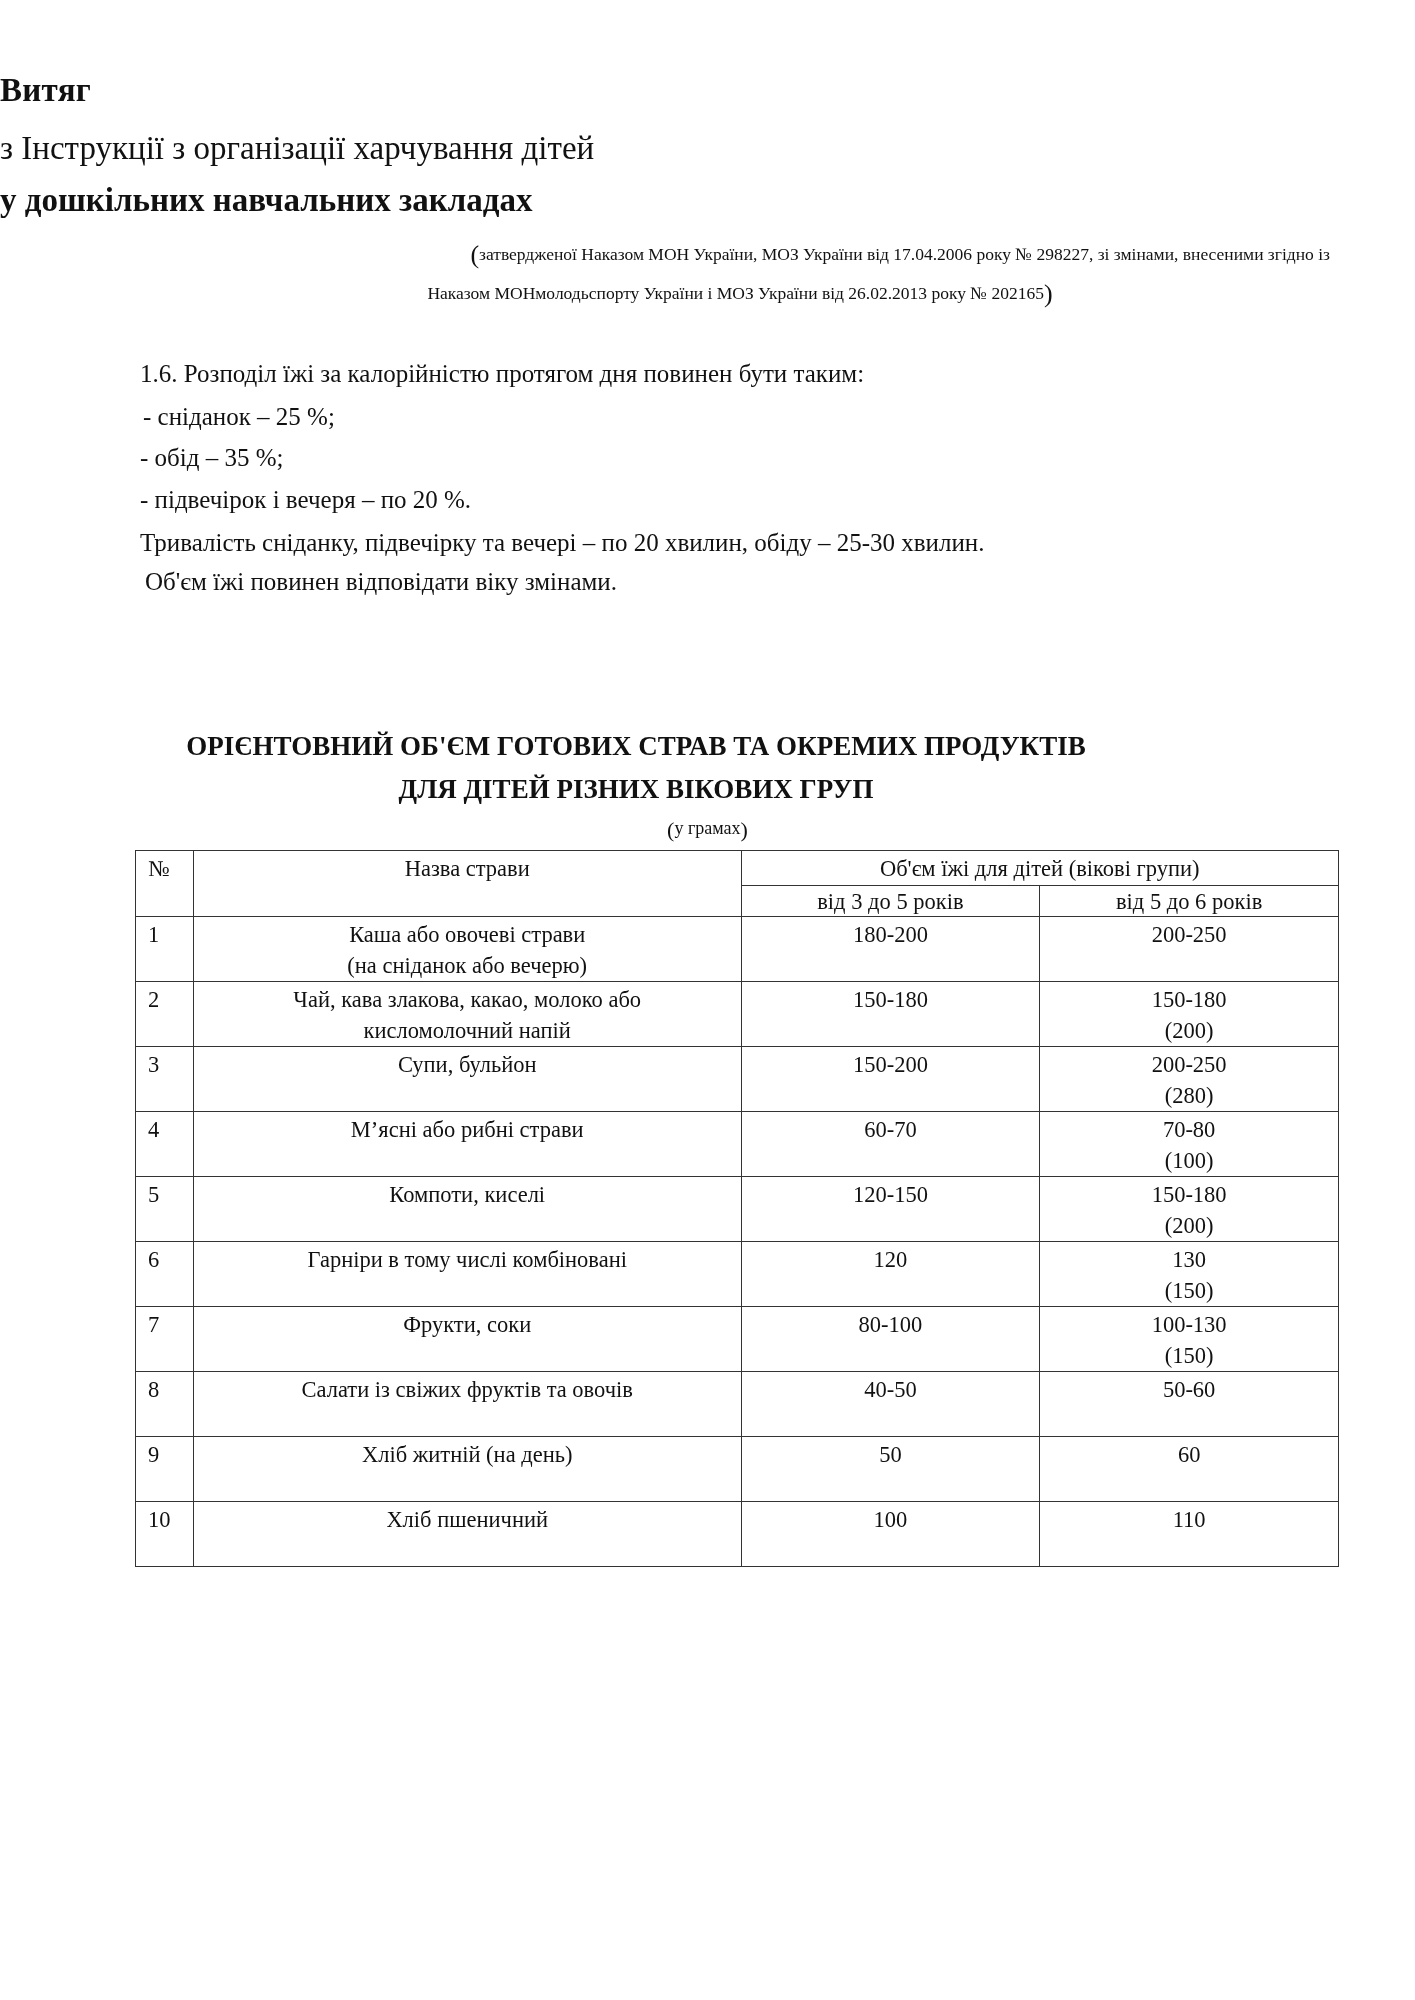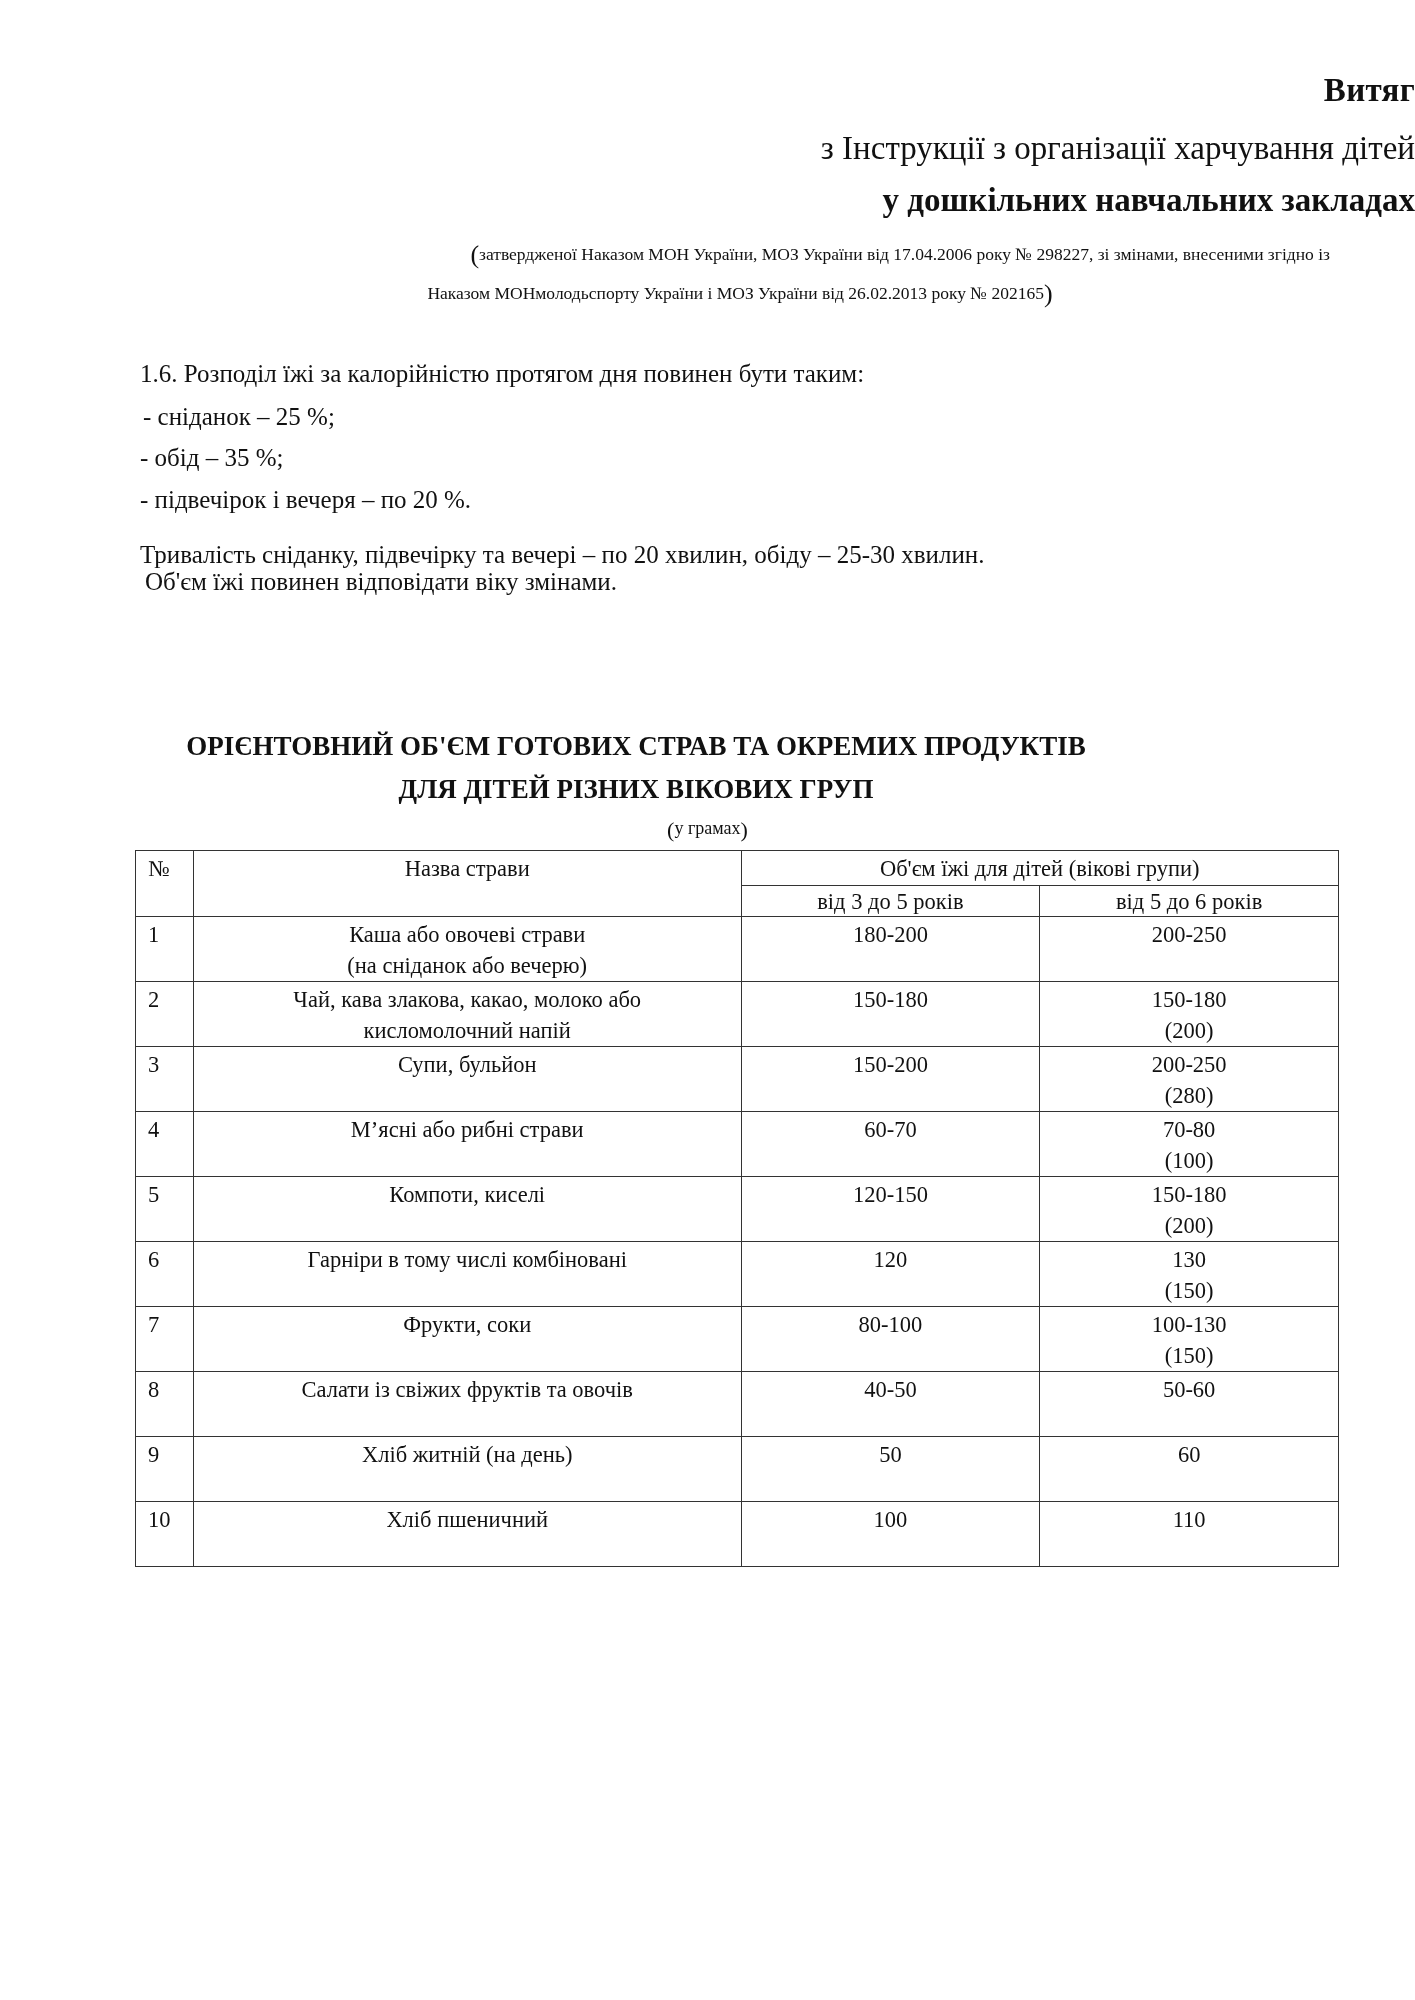--- a/index.html
+++ b/index.html
@@ -1,35 +1,35 @@
 <!DOCTYPE html>
 <html><head>
   <meta charset="utf-8">
   <style>
     html, body { margin: 0; padding: 0; background: #ffffff; }
     body {
       width: 1415px; height: 2000px; position: relative; overflow: hidden;
       font-family: "Liberation Serif", "DejaVu Serif", serif; color: #111;
     }
     .page { position: absolute; left: 0; top: 0; width: 1415px; height: 2000px; }
-    .title-block { position: absolute; left: 0; width: 1415px; text-align: right; }
+    .title-block { position: absolute; left: 0; width: 1415px; text-align: left; }
     .t1 { top: 72px; font-size: 33px; font-weight: bold; letter-spacing: 0.3px; }
     .t2 { top: 130px; font-size: 33px; font-weight: normal; }
     .t3 { top: 182px; font-size: 33px; font-weight: bold; }
     .sub { font-size: 17.5px; left: 150px; width: 1180px; text-align: center; }
     .sub1 { top: 240px; text-align: right; }
     .sub2 { top: 279px; }
     .paren { font-size: 26px; vertical-align: -3px; }
 
     .para { position: absolute; left: 140px; font-size: 25px; white-space: nowrap; }
     .p1 { top: 360px; }
     .p2 { top: 403px; left: 143px; }
     .p3 { top: 444px; }
     .p4 { top: 486px; }
-    .p5 { top: 541px; }
+    .p5 { top: 529px; }
     .p6 { top: 568px; left: 145px; }
 
     .tbl-title { position: absolute; left: 0; width: 1272px; text-align: center; font-weight: bold; font-size: 27px; }
     .tt1 { top: 731px; }
     .tt2 { top: 774px; }
     .tbl-unit { position: absolute; top: 817px; left: 0; width: 1415px; text-align: center; font-size: 18px; }
 
     table.data {
       position: absolute; left: 135px; top: 850px; width: 1204px;
       border-collapse: collapse; font-size: 22.5px;

